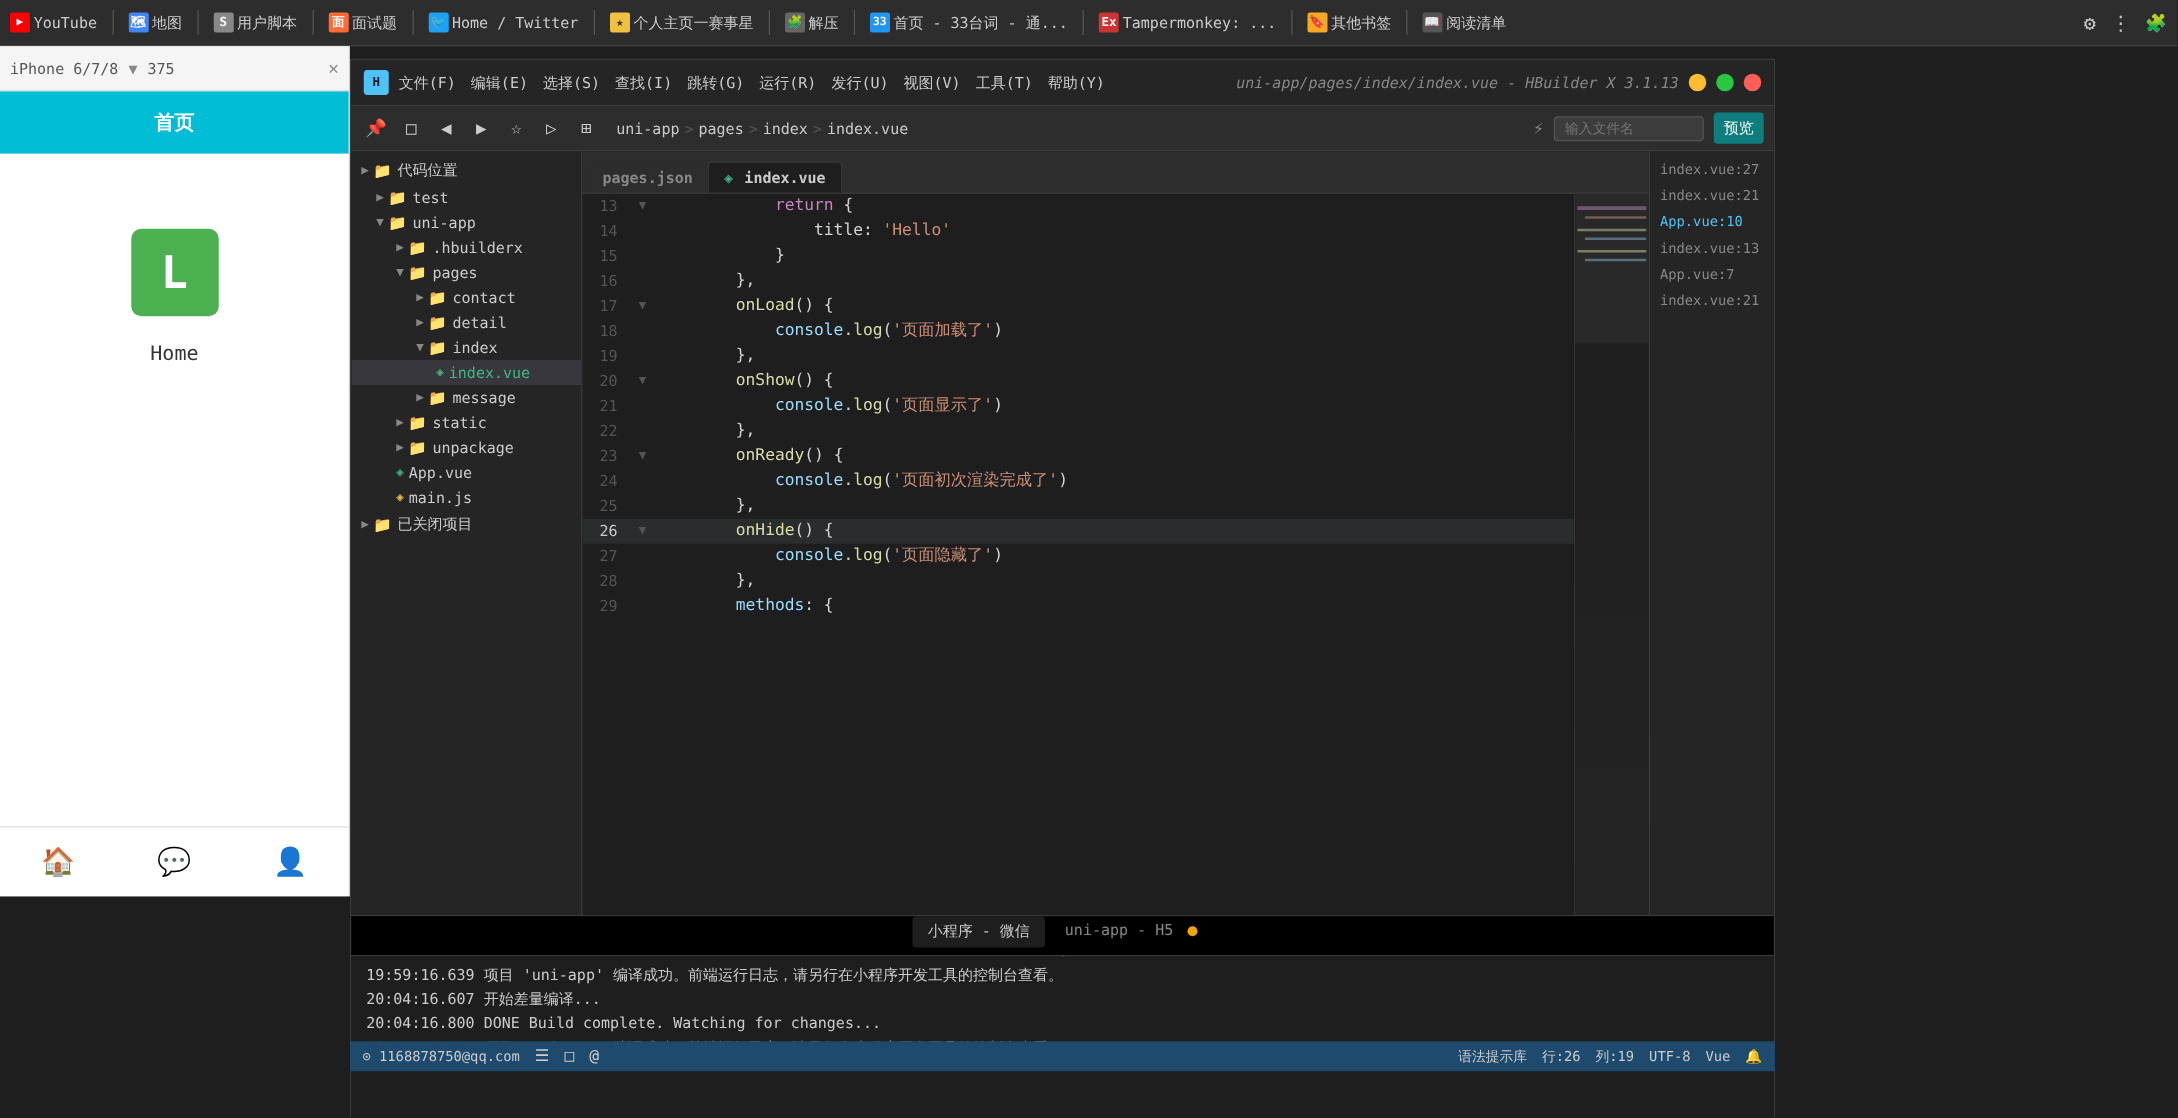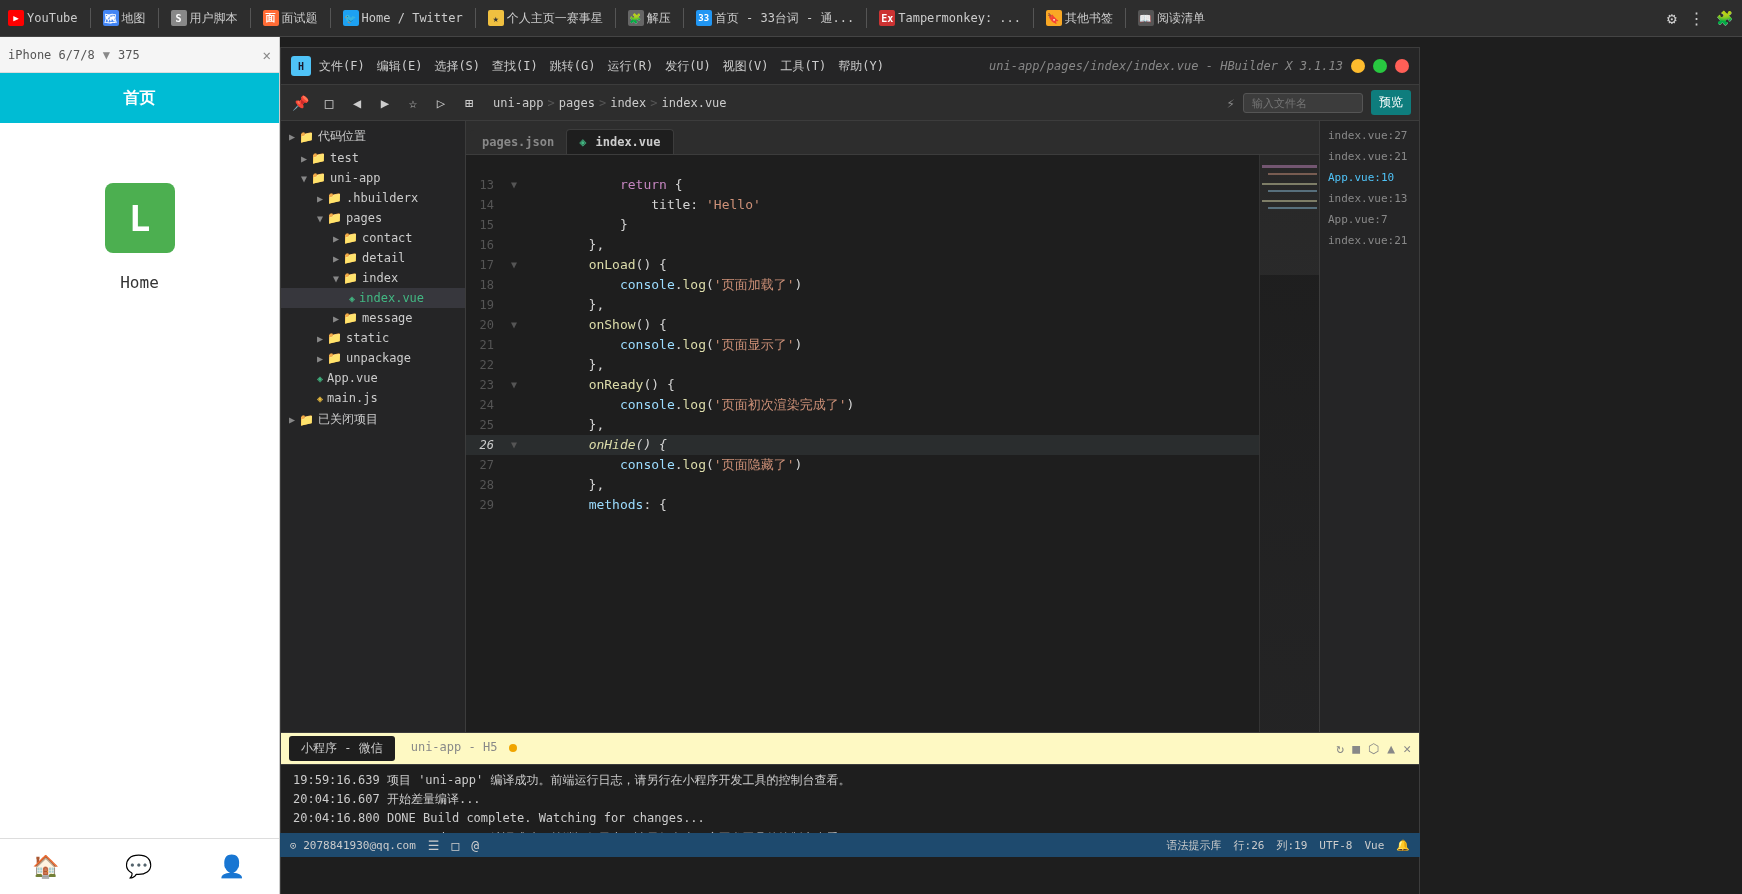--- a/index.html
+++ b/index.html
@@ -225,21 +225,20 @@
       border-right: 1px solid #3c3c3c;
     }
 
     
     .code-editor {
       flex: 1;
       overflow: auto;
       background: #1e1e1e;
       padding: 0;
       position: relative;
-      margin-top: 20px;
     }
     .code-line {
       display: flex;
       align-items: flex-start;
       min-height: 20px;
       line-height: 20px;
       font-size: 13px;
       font-family: 'Consolas', monospace;
     }
     .line-num {
@@ -282,27 +281,28 @@
     }
     .right-panel-item {
       padding: 4px 8px;
       cursor: pointer;
       white-space: nowrap;
       overflow: hidden;
       text-overflow: ellipsis;
     }
     .terminal-tabs {
       height: 32px;
-      background: #fef9c3;
+      background: #000000;
       display: flex;
       align-items: center;
       padding: 0 8px;
       gap: 4px;
       border-bottom: 1px solid #3c3c3c;
       justify-content: space-between;
+      flex-direction: column;
     }
     .terminal-tab {
       font-size: 12px;
       color: #888;
       padding: 4px 12px;
       cursor: pointer;
       border-radius: 3px;
     }
     .terminal-tab.active {
       color: #ccc;
@@ -343,21 +343,21 @@
       align-items: center;
       gap: 12px;
     }
 
     
     .browser-left {
       position: absolute;
       top: 37px;
       left: 0;
       width: 280px;
-      height: 857px;
+      height: 680px;
       background: #f0f0f0;
       border-right: 1px solid #ccc;
       display: flex;
       flex-direction: column;
     }
     .phone-controls {
       height: 36px;
       background: #f5f5f5;
       border-bottom: 1px solid #ddd;
       display: flex;
@@ -778,21 +778,21 @@
             <span class="line-collapse"></span>
             <span class="line-content">            <span class="console-kw">console</span>.<span class="log-fn">log</span>(<span class="str">'页面初次渲染完成了'</span>)</span>
           </div>
 
           <div class="code-line">
             <span class="line-num">25</span>
             <span class="line-collapse"></span>
             <span class="line-content">        },</span>
           </div>
 
-          <div class="code-line" style="background:#2a2d2e;font-style:italic;">
+          <div class="code-line" style="background:#2a2d2e;">
             <span class="line-num" style="color:#ccc">26</span>
             <span class="line-collapse">▼</span>
             <span class="line-content">        <span class="fn-name">onHide</span>() {</span>
           </div>
 
           <div class="code-line">
             <span class="line-num">27</span>
             <span class="line-collapse"></span>
             <span class="line-content">            <span class="console-kw">console</span>.<span class="log-fn">log</span>(<span class="str">'页面隐藏了'</span>)</span>
           </div>
@@ -855,21 +855,21 @@
   <div class="terminal-content">
     <div>19:59:16.639 项目 'uni-app' 编译成功。前端运行日志，请另行在小程序开发工具的控制台查看。</div>
     <div>20:04:16.607 开始差量编译...</div>
     <div>20:04:16.800  DONE  Build complete. Watching for changes...</div>
     <div>20:04:16.801 项目 'uni-app' 编译成功。前端运行日志，请另行在小程序开发工具的控制台查看。</div>
   </div>
 </div>
 
 <div class="ide-statusbar-fixed">
   <div class="statusbar-left">
-    <span style="font-size:11px">⊙ 2078841930@qq.com</span>
+    <span style="font-size:11px">⊙ 1168878750@qq.com</span>
     <span style="cursor:pointer;font-size:13px">☰</span>
     <span style="cursor:pointer;font-size:13px">□</span>
     <span style="cursor:pointer;font-size:13px">@</span>
   </div>
   <div class="statusbar-right">
     <span>语法提示库</span>
     <span>行:26</span>
     <span>列:19</span>
     <span>UTF-8</span>
     <span>Vue</span>

